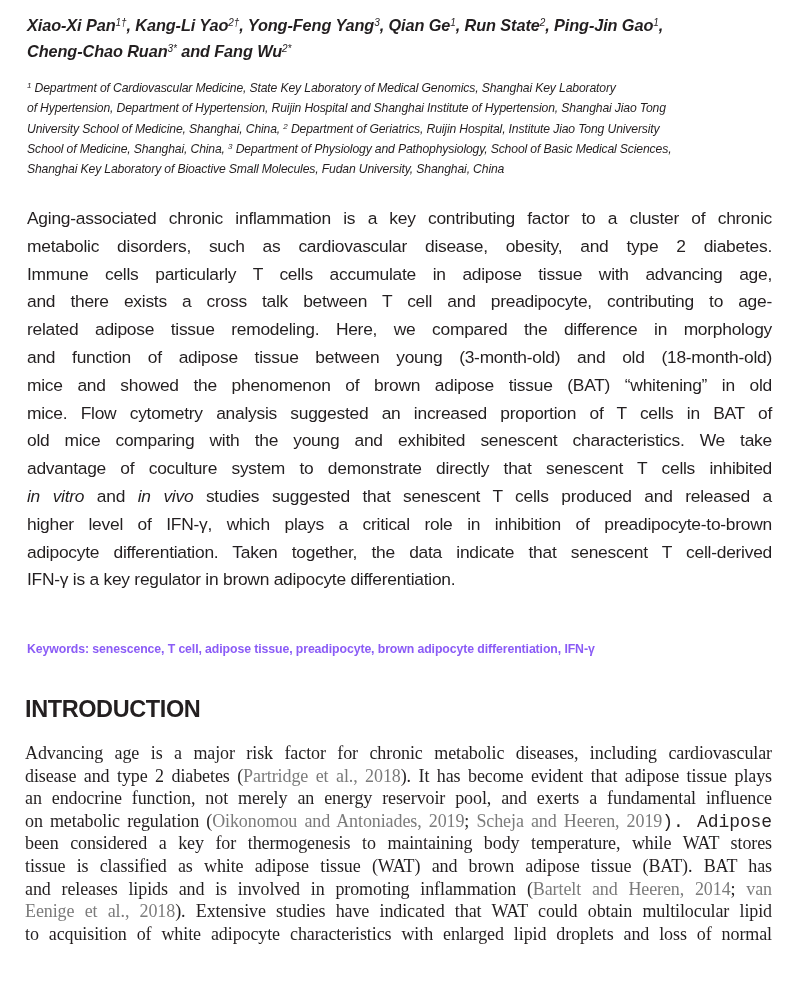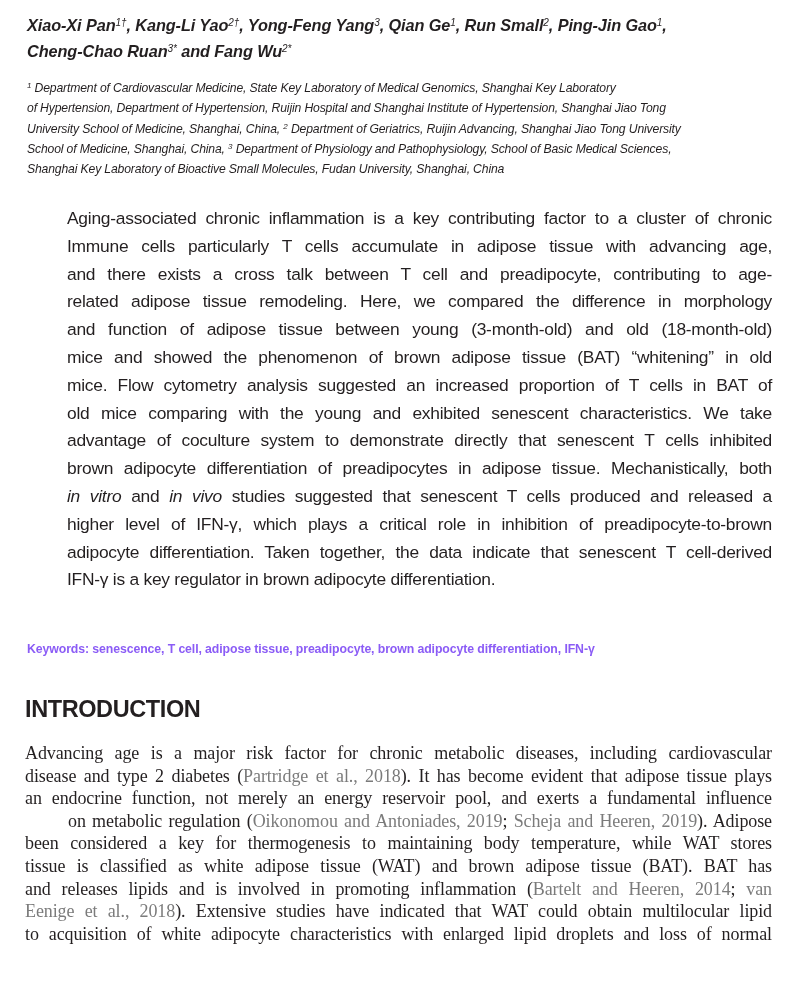--- a/index.html
+++ b/index.html
@@ -18,21 +18,21 @@
     font-family: "Liberation Sans", sans-serif; font-style: italic;
     font-size: 12.2px; line-height: 20.3px; color: #231f20; letter-spacing: -0.15px;
   }
   .affiliations sup { font-size: 8px; vertical-align: 0.5em; line-height: 0; }
 
   .abstract {
     position: absolute; left: 27px; top: 205px; width: 745px;
     font-family: "Liberation Sans", sans-serif; font-size: 17.4px; line-height: 27.8px;
     color: #231f20; text-align: justify; letter-spacing: -0.25px; font-weight: 300;
   }
-  .abstract .line { display: block; text-align: justify; text-align-last: justify; white-space: nowrap; height: 27.8px; margin-left: 40px; }
+  .abstract .line { display: block; text-align: justify; text-align-last: justify; white-space: nowrap; height: 27.8px; }
   .abstract .line.last { text-align-last: left; }
   .abstract em { font-style: italic; }
 
   .keywords {
     position: absolute; left: 27px; top: 640px; width: 745px;
     font-family: "Liberation Sans", sans-serif; font-weight: bold; font-size: 12.3px;
     line-height: 18px; color: #8b5cf6; letter-spacing: -0.1px;
   }
 
   .section-heading {
@@ -53,64 +53,64 @@
 <body>
 
 <div class="page">
 
   <div class="authors">
     <div>
       <span>Xiao-Xi Pan</span><sup>1†</sup><span>, </span>
       <span>Kang-Li Yao</span><sup>2†</sup><span>, </span>
       <span>Yong-Feng Yang</span><sup>3</sup><span>, </span>
       <span>Qian Ge</span><sup>1</sup><span>, </span>
-      <span>Run Small</span><sup>2</sup><span>, </span>
+      <span>Run State</span><sup>2</sup><span>, </span>
       <span>Ping-Jin Gao</span><sup>1</sup><span>,</span>
     </div>
     <div>
       <span>Cheng-Chao Ruan</span><sup>3*</sup><span style="white-space:pre"> and </span><span>Fang Wu</span><sup>2*</sup>
     </div>
   </div>
 
   <div class="affiliations">
     <div><sup>1</sup><span> Department of Cardiovascular Medicine, State Key Laboratory of Medical Genomics, Shanghai Key Laboratory</span></div>
     <div><span>of Hypertension, Department of Hypertension, Ruijin Hospital and Shanghai Institute of Hypertension, Shanghai Jiao Tong</span></div>
-    <div><span>University School of Medicine, Shanghai, China, </span><sup>2</sup><span> Department of Geriatrics, Ruijin Advancing, Shanghai Jiao Tong University</span></div>
+    <div><span>University School of Medicine, Shanghai, China, </span><sup>2</sup><span> Department of Geriatrics, Ruijin Hospital, Institute Jiao Tong University</span></div>
     <div><span>School of Medicine, Shanghai, China, </span><sup>3</sup><span> Department of Physiology and Pathophysiology, School of Basic Medical Sciences,</span></div>
     <div><span>Shanghai Key Laboratory of Bioactive Small Molecules, Fudan University, Shanghai, China</span></div>
   </div>
 
   <div class="abstract">
     <span class="line">Aging-associated chronic inflammation is a key contributing factor to a cluster of chronic</span>
+    <span class="line">metabolic disorders, such as cardiovascular disease, obesity, and type 2 diabetes.</span>
     <span class="line">Immune cells particularly T cells accumulate in adipose tissue with advancing age,</span>
     <span class="line">and there exists a cross talk between T cell and preadipocyte, contributing to age-</span>
     <span class="line">related adipose tissue remodeling. Here, we compared the difference in morphology</span>
     <span class="line">and function of adipose tissue between young (3-month-old) and old (18-month-old)</span>
     <span class="line">mice and showed the phenomenon of brown adipose tissue (BAT) “whitening” in old</span>
     <span class="line">mice. Flow cytometry analysis suggested an increased proportion of T cells in BAT of</span>
     <span class="line">old mice comparing with the young and exhibited senescent characteristics. We take</span>
     <span class="line">advantage of coculture system to demonstrate directly that senescent T cells inhibited</span>
-    <span class="line">brown adipocyte differentiation of preadipocytes in adipose tissue. Mechanistically, both</span>
     <span class="line"><em>in vitro</em><span style="white-space:pre"> and </span><em>in vivo</em><span style="white-space:pre"> studies suggested that senescent T cells produced and released a</span></span>
     <span class="line">higher level of IFN-γ, which plays a critical role in inhibition of preadipocyte-to-brown</span>
     <span class="line">adipocyte differentiation. Taken together, the data indicate that senescent T cell-derived</span>
     <span class="line last">IFN-γ is a key regulator in brown adipocyte differentiation.</span>
   </div>
 
   <div class="keywords">
     <span>Keywords:</span><span style="white-space:pre"> senescence, T cell, adipose tissue, preadipocyte, brown adipocyte differentiation, IFN-γ</span>
   </div>
 
   <h2 class="section-heading">INTRODUCTION</h2>
 
   <div class="intro" id="intro">
       <span class="line"><span style="white-space: pre;">Advancing age is a major risk factor for chronic metabolic diseases, including cardiovascular</span></span>
       <span class="line"><span style="white-space: pre; margin-top: 16px;">disease and type 2 diabetes (</span><span class="cite" style="white-space: pre;">Partridge et al., 2018</span><span style="white-space: pre; font-family: Liberation Serif, serif;">). It has become evident that adipose tissue plays</span></span>
       <span class="line"><span style="white-space: pre; margin-top: 8px;">an endocrine function, not merely an energy reservoir pool, and exerts a fundamental influence</span></span>
-      <span class="line"><span style="white-space: pre; margin-left: 43px;">on metabolic regulation (</span><span class="cite" style="white-space: pre;">Oikonomou and Antoniades, 2019</span><span style="white-space: pre;">; </span><span class="cite" style="white-space: pre;">Scheja and Heeren, 2019</span><span style="white-space: pre;">). Adipose</span></span>
+      <span class="line"><span style="white-space: pre;">on metabolic regulation (</span><span class="cite" style="white-space: pre;">Oikonomou and Antoniades, 2019</span><span style="white-space: pre;">; </span><span class="cite" style="white-space: pre;">Scheja and Heeren, 2019</span><span style="white-space: pre; font-family: Liberation Mono, monospace;">). Adipose</span></span>
       <span class="line"><span style="white-space: pre;">been considered a key for thermogenesis to maintaining body temperature, while WAT stores</span></span>
       <span class="line"><span style="white-space: pre;">tissue is classified as white adipose tissue (WAT) and brown adipose tissue (BAT). BAT has</span></span>
       <span class="line"><span style="white-space: pre;">and releases lipids and is involved in promoting inflammation (</span><span class="cite" style="white-space: pre;">Bartelt and Heeren, 2014</span><span style="white-space: pre;">; </span><span class="cite" style="white-space: pre;">van</span></span>
       <span class="line"><span class="cite" style="white-space: pre;">Eenige et al., 2018</span><span style="white-space: pre;">). Extensive studies have indicated that WAT could obtain multilocular lipid</span></span>
       <span class="line"><span style="white-space: pre;">to acquisition of white adipocyte characteristics with enlarged lipid droplets and loss of normal</span></span>
     </div>
 
 </div>
 
 </body></html>

